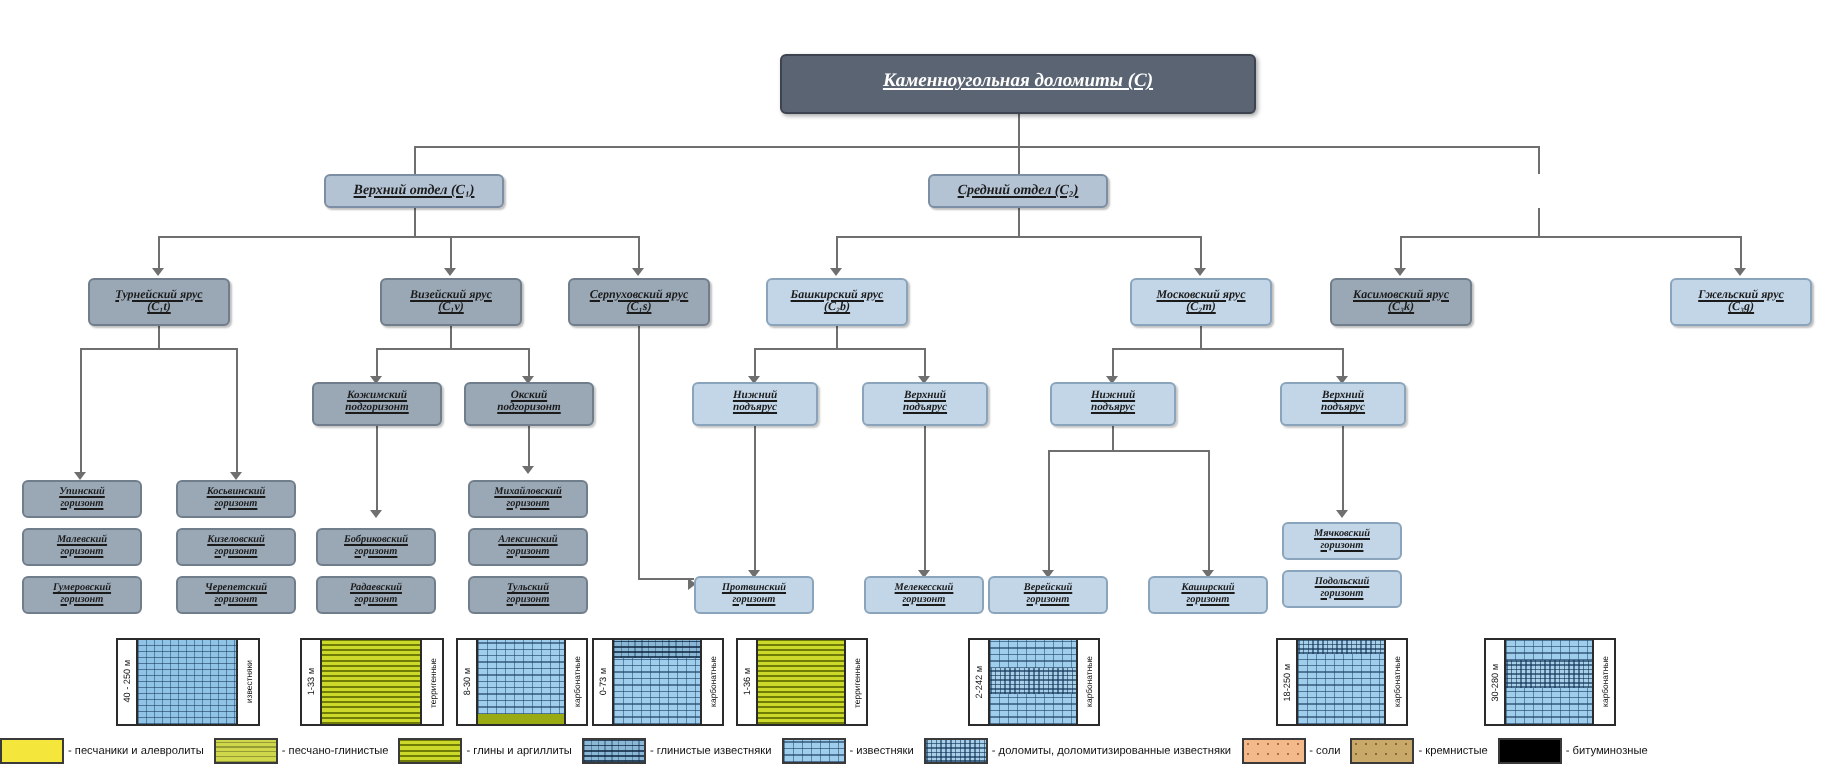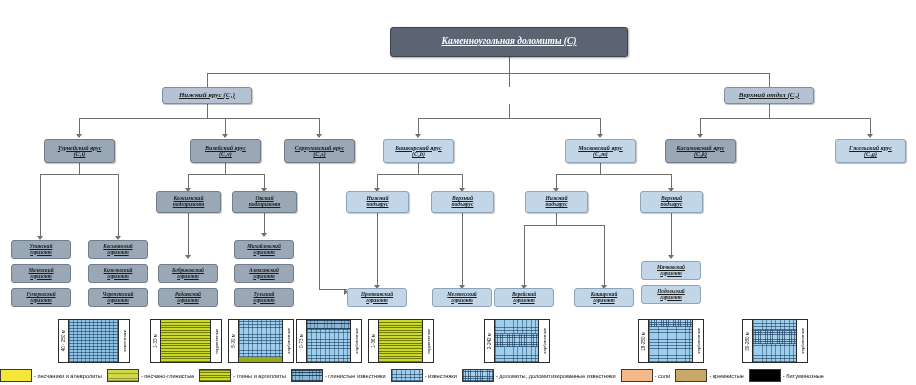--- a/index.html
+++ b/index.html
@@ -233,24 +233,24 @@
   <div class="arw" style="left:601px;top:285px;"></div>
 
   <div class="ln lnv" style="left:671px;top:213px;height:42px;"></div>
   <div class="arw" style="left:668px;top:255px;"></div>
 
   <div class="bx root" style="left:390px;top:27px;width:238px;height:30px;">
     <span>Каменноугольная доломиты (C)</span>
   </div>
 
   <div class="bx dept" style="left:162px;top:87px;width:90px;height:17px;">
-    <span>Нижний ярус (C₁)</span>
-  </div>
-  <div class="bx dept" style="left:724px;top:87px;width:90px;height:17px;">
-    <span>Верхний отдел (C₃)</span>
+    <span>Верхний отдел (C₁)</span>
+  </div>
+  <div class="bx dept" style="left:464px;top:87px;width:90px;height:17px;">
+    <span>Средний отдел (C₂)</span>
   </div>
 
   <div class="bx stage-g" style="left:44px;top:139px;width:71px;height:24px;flex-direction:column;">
     <span>Турнейский ярус</span>
     <span>(C₁t)</span>
   </div>
   <div class="bx stage-g" style="left:190px;top:139px;width:71px;height:24px;flex-direction:column;">
     <span>Визейский ярус</span>
     <span>(C₁v)</span>
   </div>

